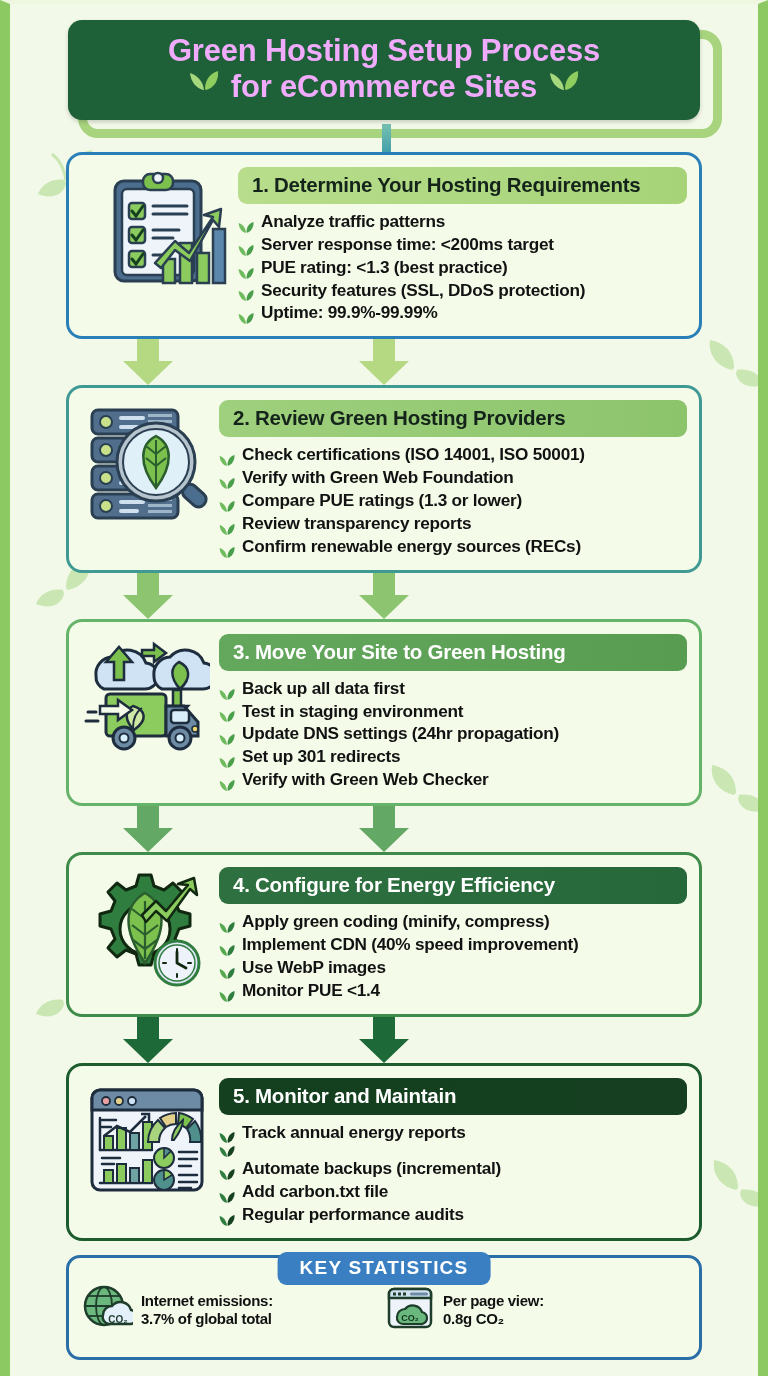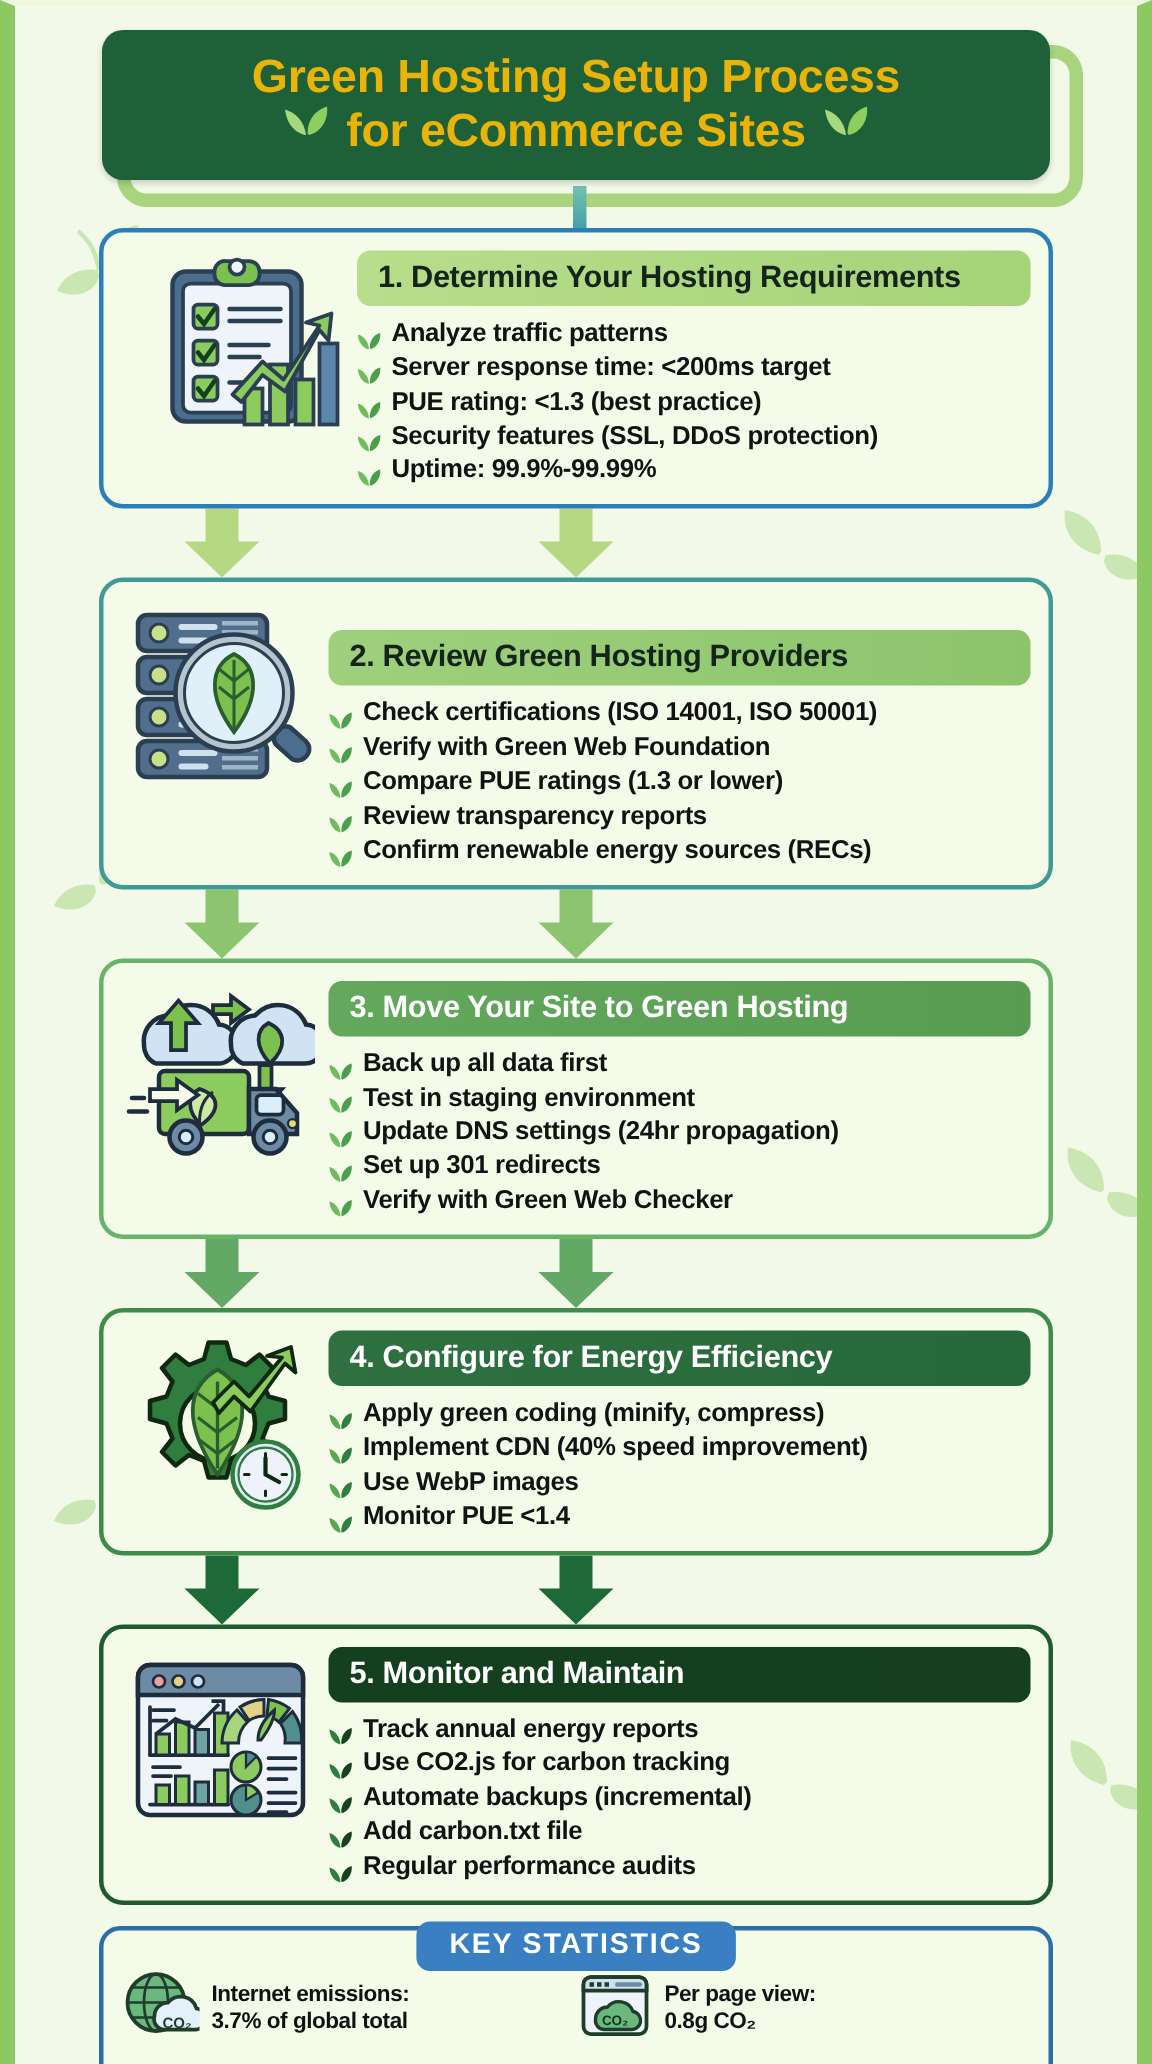--- a/index.html
+++ b/index.html
@@ -26,21 +26,21 @@
   .header-wrap { position: relative; padding: 16px 58px 0 58px; }
   .header {
     background: #1e6037;
     border-radius: 14px;
     padding: 13px 18px 15px 18px;
     text-align: center;
     box-shadow: 0 2px 4px rgba(0,0,0,.18);
     position: relative; z-index: 3;
   }
   .header h1 {
-    color: #eab308;
+    color: #f0abfc;
     font-size: 31px;
     line-height: 1.16;
     font-weight: bold;
     letter-spacing: -.2px;
   }
   .title-line { display: block; white-space: nowrap; }
   .title-line2 { display:flex; align-items:flex-start; justify-content:center; gap: 12px; }
 
   
   .hdr-hook {
@@ -96,21 +96,21 @@
   .step-title {
     border-radius: 9px;
     padding: 6px 14px 7px 14px;
     font-size: 20.5px;
     font-weight: bold;
     margin-bottom: 6px;
     letter-spacing: -.25px;
     white-space: nowrap;
   }
   .t1 { background: linear-gradient(90deg,#b8dd8c,#a6d378); color: #14241a; }
-  .t2 { background: linear-gradient(90deg,#9fd07d,#8cc46c); color: #14241a; margin-top: 20px; }
+  .t2 { background: linear-gradient(90deg,#9fd07d,#8cc46c); color: #14241a; }
   .t3 { background: linear-gradient(90deg,#63a85c,#589c52); color: #ffffff; }
   .t4 { background: linear-gradient(90deg,#2e7040,#27683a); color: #ffffff; }
   .t5 { background: linear-gradient(90deg,#14401f,#153f20); color: #ffffff; }
 
   ul.bullets { list-style: none; }
   ul.bullets li {
     display: flex;
     align-items: flex-end;
     gap: 7px;
     font-size: 17.2px;
@@ -604,21 +604,20 @@
               <path d="M8.5 11 C8.5 5.5,11.5 2,15.5 1 C16 6,13 10.5,9 11.8 Z" fill="#17421f"></path>
               <path d="M7.2 11.8 C3.5 10.5,1 7,0.6 2 C4.5 3,7.5 6.5,8 11.8 Z" fill="#2f7d3f"></path>
             </svg>
             <span>Track annual energy reports</span>
           </li>
         <li>
             <svg class="lf" width="16" height="14" viewBox="0 0 16 14">
               <path d="M8.5 11 C8.5 5.5,11.5 2,15.5 1 C16 6,13 10.5,9 11.8 Z" fill="#17421f"></path>
               <path d="M7.2 11.8 C3.5 10.5,1 7,0.6 2 C4.5 3,7.5 6.5,8 11.8 Z" fill="#2f7d3f"></path>
             </svg>
-            <span>Use CO2.js for carbon tracking</span>
           </li>
         <li>
             <svg class="lf" width="16" height="14" viewBox="0 0 16 14">
               <path d="M8.5 11 C8.5 5.5,11.5 2,15.5 1 C16 6,13 10.5,9 11.8 Z" fill="#17421f"></path>
               <path d="M7.2 11.8 C3.5 10.5,1 7,0.6 2 C4.5 3,7.5 6.5,8 11.8 Z" fill="#2f7d3f"></path>
             </svg>
             <span>Automate backups (incremental)</span>
           </li>
         <li>
             <svg class="lf" width="16" height="14" viewBox="0 0 16 14">

